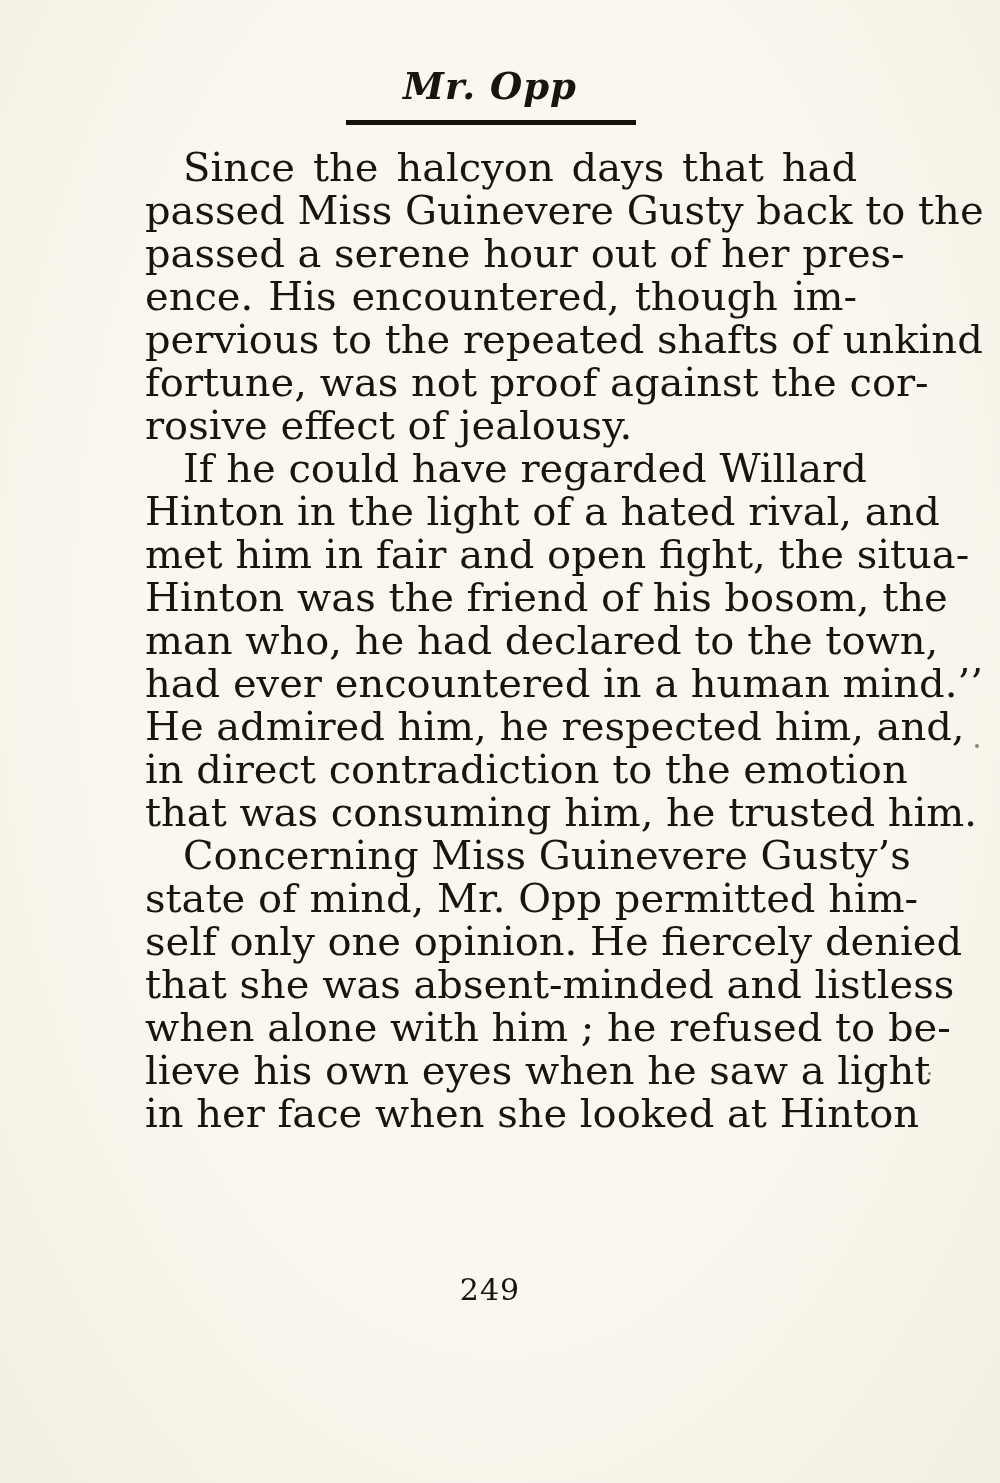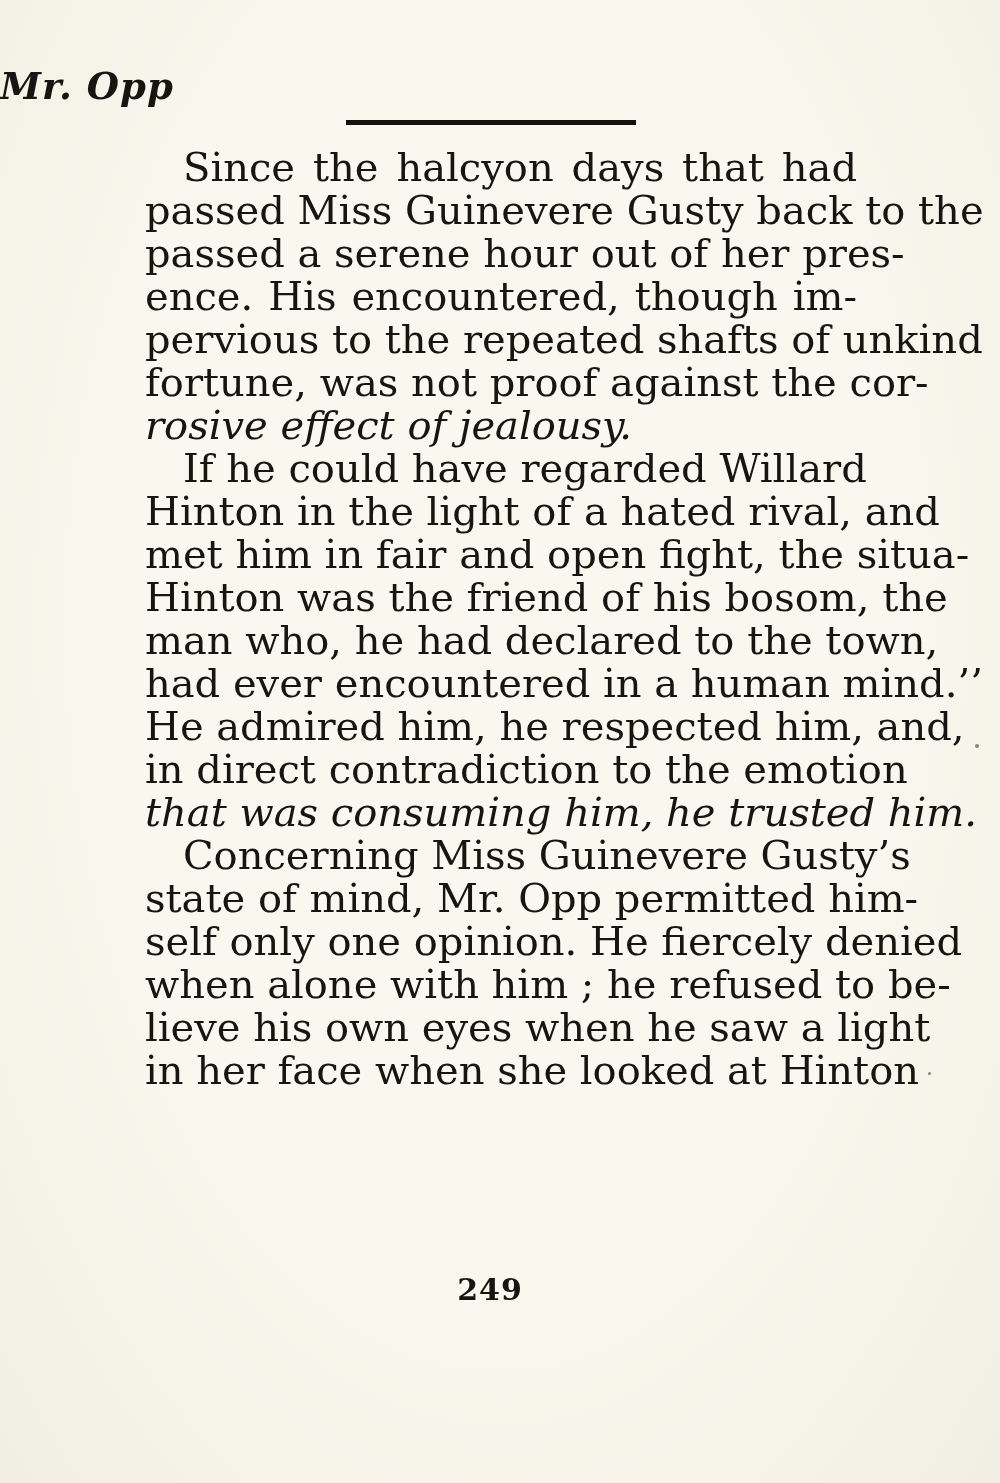--- a/index.html
+++ b/index.html
@@ -13,20 +13,21 @@
     background: radial-gradient(ellipse at 50% 42%, #faf7ee 55%, #f1eee3 100%);
     font-family: "DejaVu Serif", "Liberation Serif", serif;
     color: #17150f;
     overflow: hidden;
   }
   .header {
     position: absolute;
     top: 64px;
     left: 0;
     width: 980px;
+    text-align: center;
   }
   .header-title {
     font-style: italic;
     font-weight: 600;
     font-size: 37px;
     letter-spacing: 1px;
   }
   .header-rule {
     position: absolute;
     top: 120px;
@@ -51,33 +52,31 @@
     text-align: justify;
     text-align-last: justify;
     white-space: nowrap;
   }
   .line.first {
     text-indent: 38px;
   }
   .line.last {
     text-align: center;
     text-align-last: left;
-    font-style: italic;
   }
   .footer {
     position: absolute;
     top: 1272px;
     left: 0;
     width: 980px;
     text-align: center;
   }
   .page-number {
     font-size: 30px;
     letter-spacing: 1px;
-    font-weight: bold;
   }
   .speck {
     position: absolute;
     background: #8a8678;
     border-radius: 50%;
   }
   .speck-1 { left: 975px; top: 744px; width: 4px; height: 4px; }
   .speck-2 { left: 928px; top: 1072px; width: 3px; height: 3px; }
 </style>
 </head>
@@ -109,20 +108,21 @@
         <div class="line">man who, he had declared to the town,</div>
         <div class="line">had ever encountered in a human mind.’’</div>
         <div class="line">He admired him, he respected him, and,</div>
         <div class="line">in direct contradiction to the emotion</div>
         <div class="line last">that was consuming him, he trusted him.</div>
       </div>
       <div class="paragraph">
         <div class="line first">Concerning Miss Guinevere Gusty’s</div>
         <div class="line">state of mind, Mr. Opp permitted him-</div>
         <div class="line">self only one opinion.  He fiercely denied</div>
+        <div class="line">that she was absent-minded and listless</div>
         <div class="line">when alone with him ; he refused to be-</div>
         <div class="line">lieve his own eyes when he saw a light</div>
         <div class="line">in her face when she looked at Hinton</div>
       </div>
     </div>
 
   <div class="footer">
     <span class="page-number">249</span>
   </div>
 

